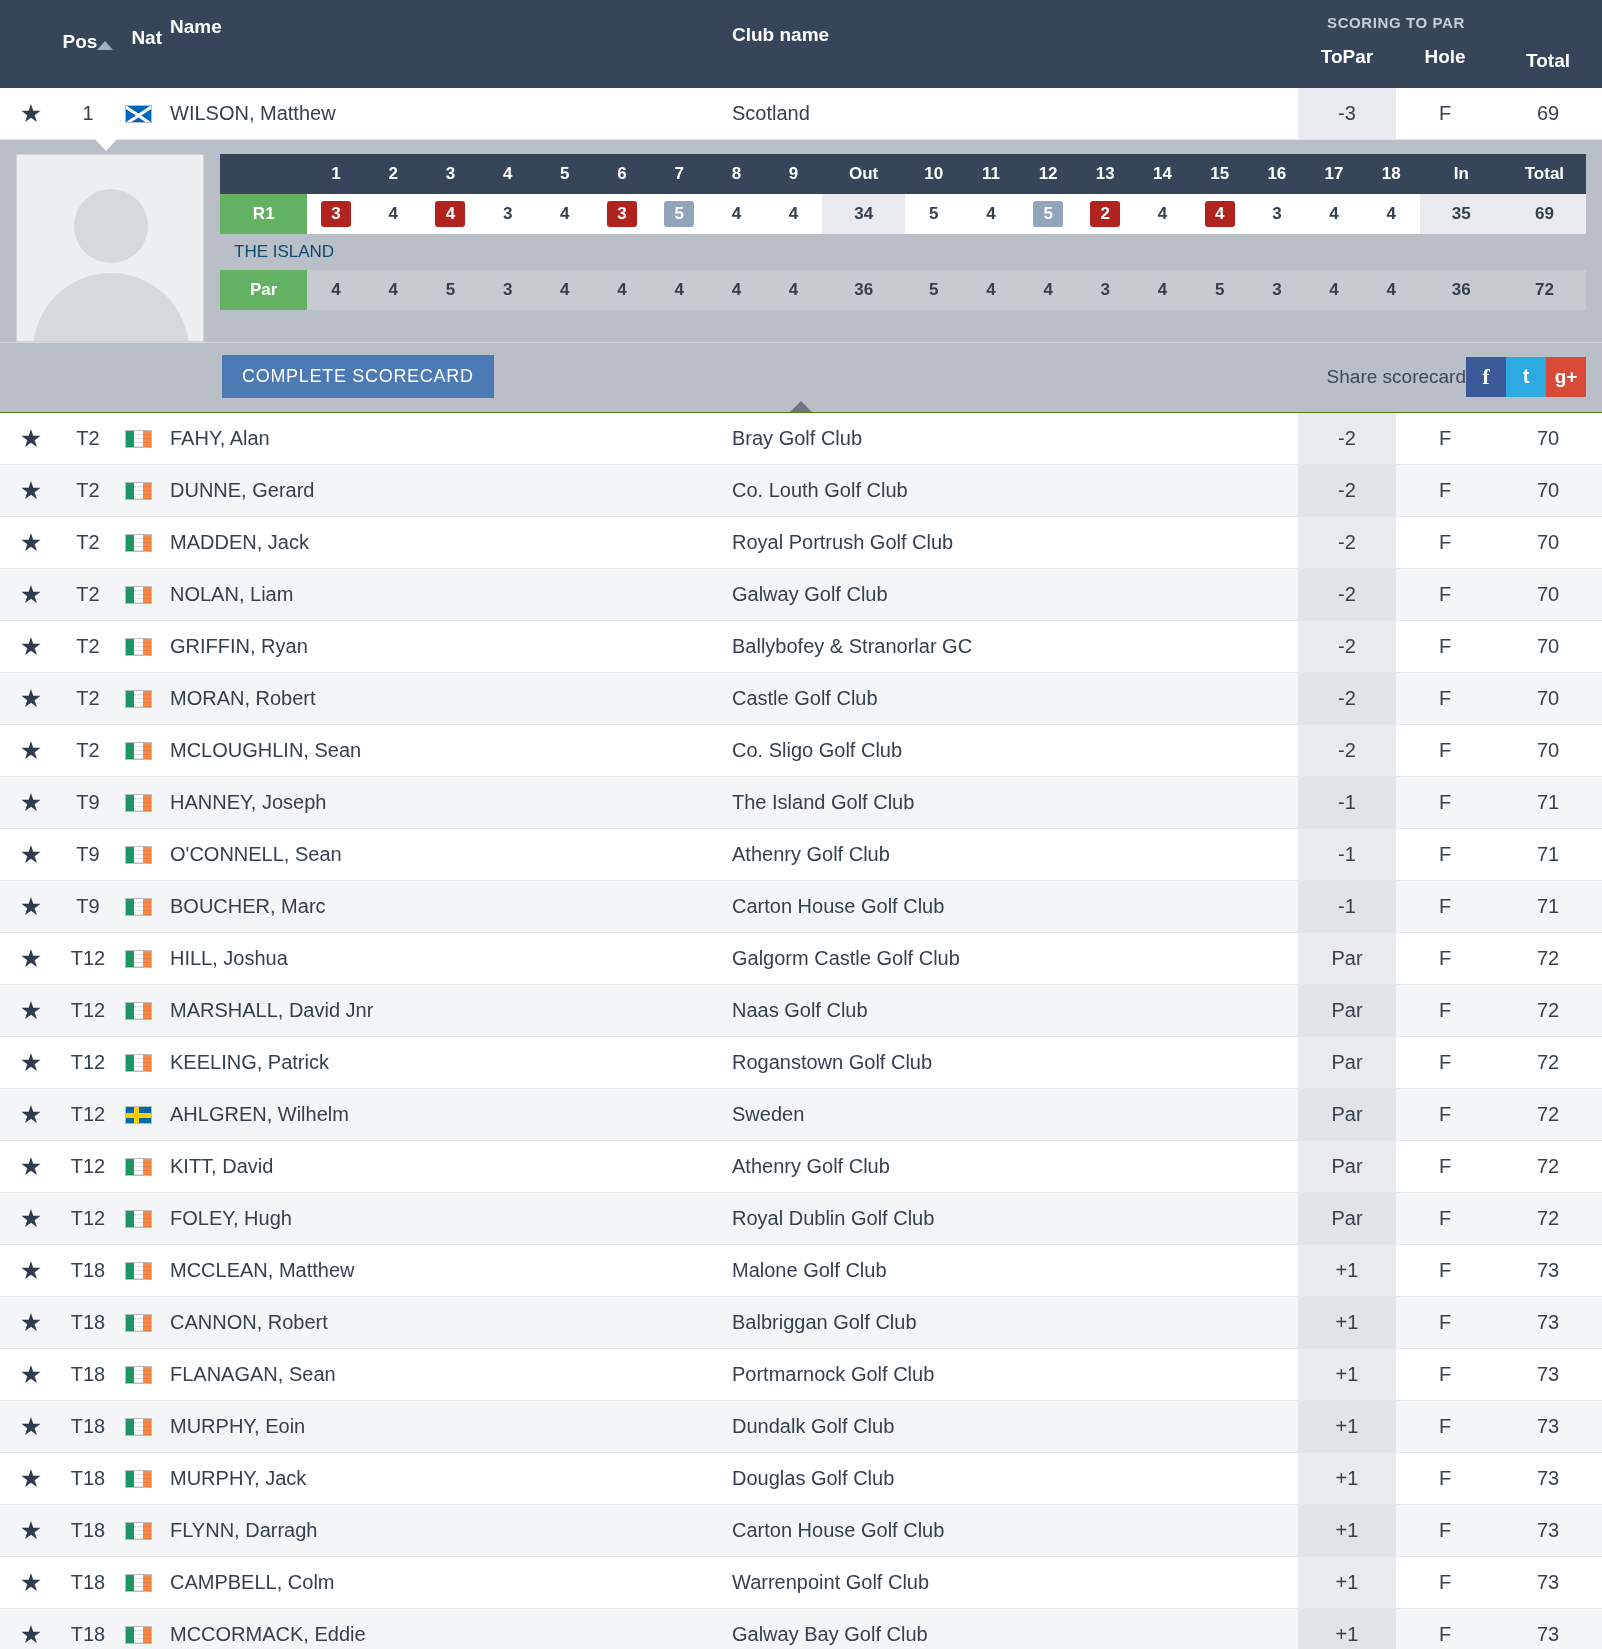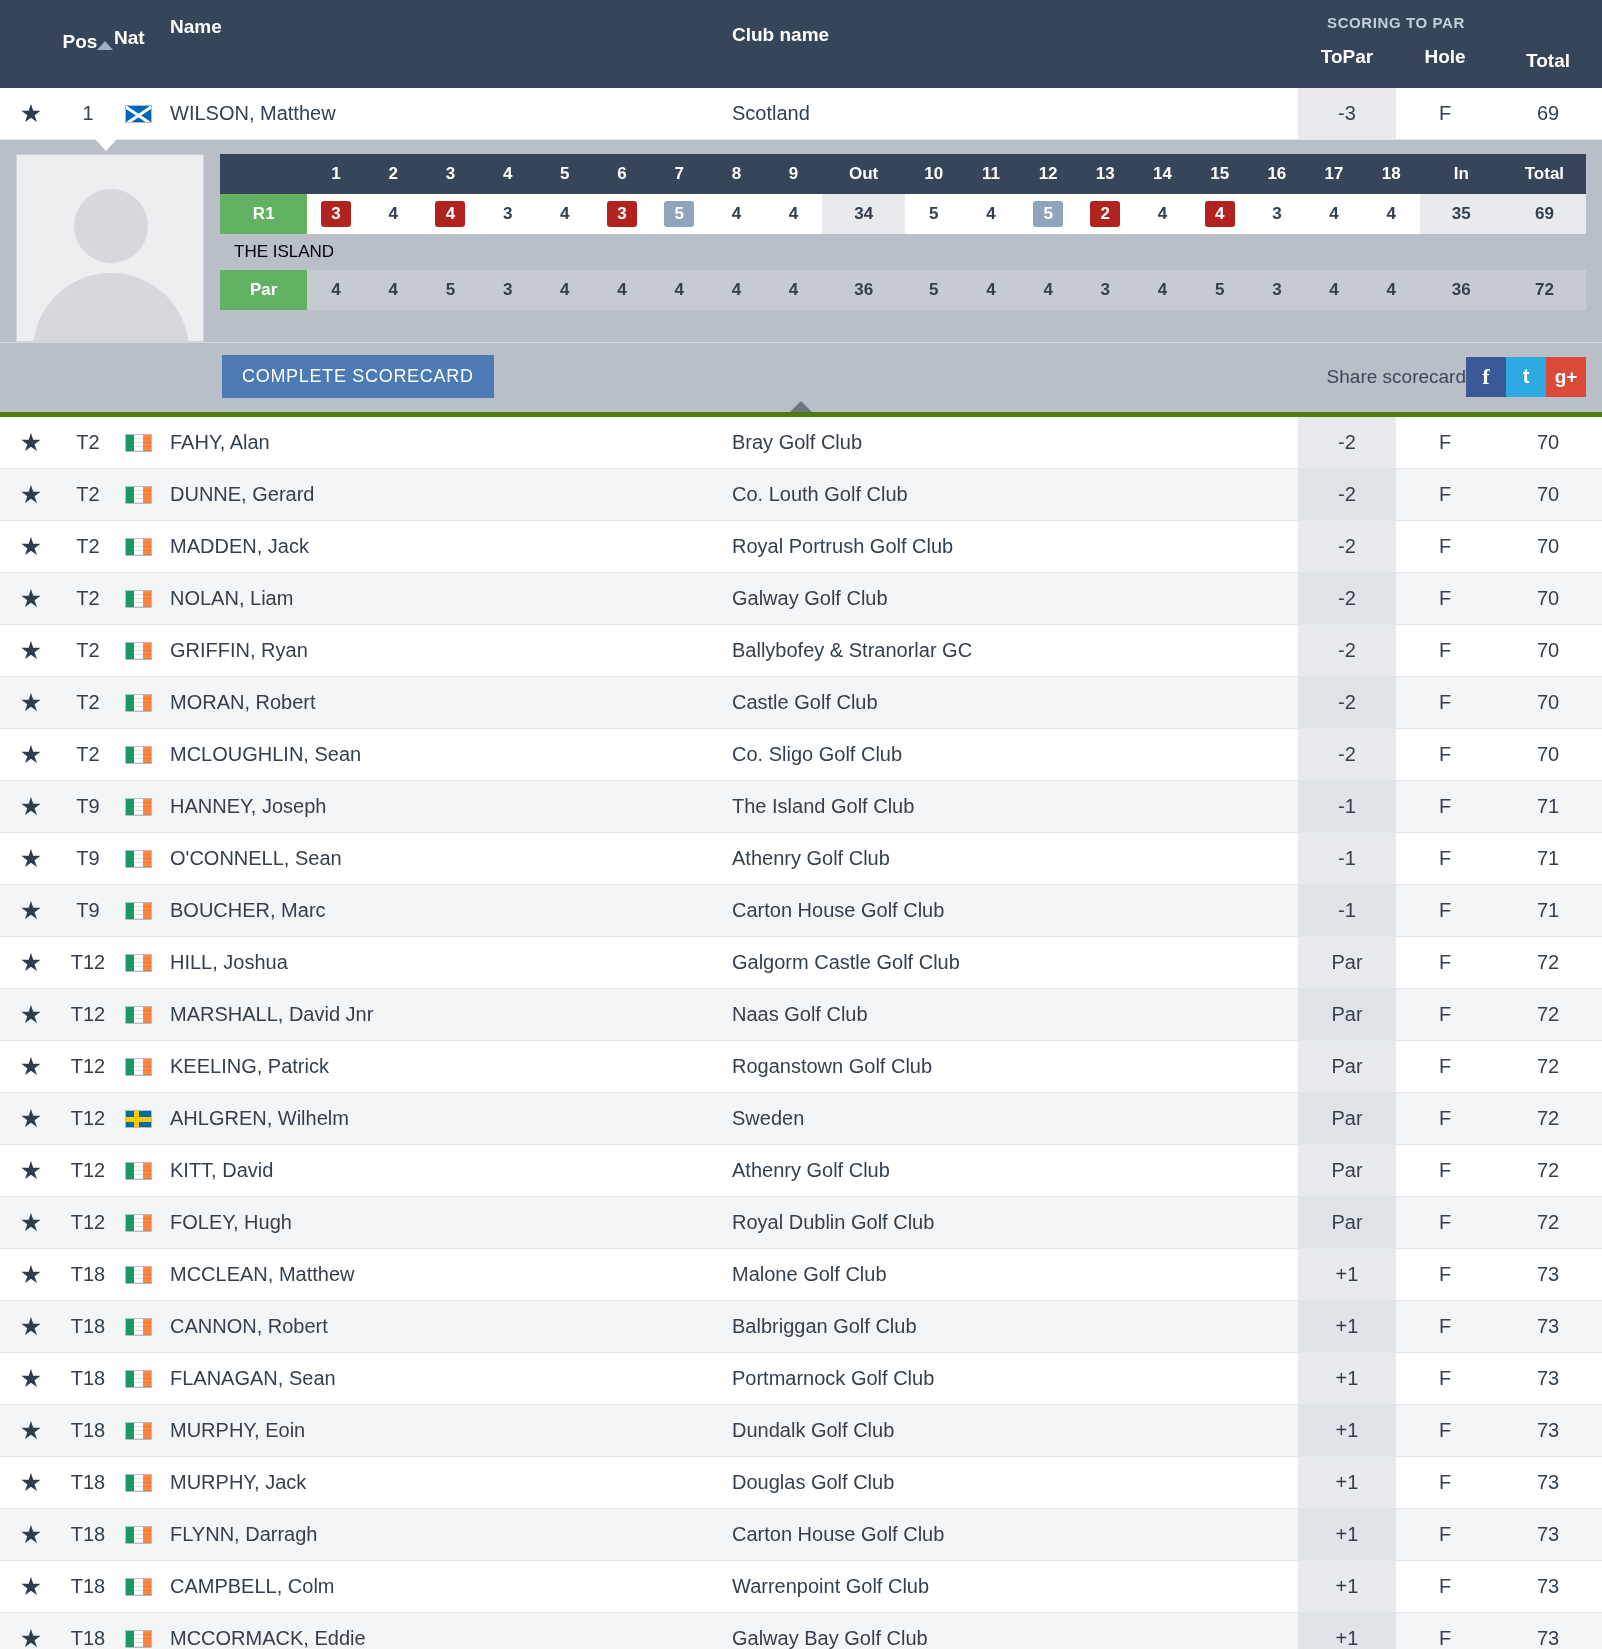--- a/index.html
+++ b/index.html
@@ -33,21 +33,21 @@
   }
   .h-pos .caret {
     width: 0; height: 0;
     border-left: 8px solid transparent;
     border-right: 8px solid transparent;
     border-bottom: 9px solid #9fb0c4;
     margin-top: 6px;
   }
   .h-nat {
     width: 48px;
-    display: flex; align-items: center; justify-content: flex-start;
+    display: flex; align-items: center; justify-content: flex-end;
     font-size: 19px; font-weight: bold;
     padding-bottom: 12px;
   }
   .h-name {
     flex: 0 0 560px;
     display: flex; align-items: center;
     font-size: 19px; font-weight: bold;
     padding-left: 8px; padding-bottom: 34px;
   }
   .h-club {
@@ -230,41 +230,41 @@
   }
   .par-row td { background: #c6cbd2; }
   .par-row td.sum { background: #c6cbd2; }
   .par-row td.rlabel { background: #63b263; color: #ffffff; }
   .course-row td {
     background: #b9bfc7;
     text-align: left;
     padding-left: 14px;
     font-weight: normal;
     height: 36px;
-    color: #000000;
+    color: #0c4a6e;
     font-size: 17px;
   }
   .badge {
     display: inline-block;
     min-width: 30px;
     padding: 3px 0;
     border-radius: 3px;
     color: #ffffff;
     font-weight: bold;
   }
   .badge.birdie { background: #b1231f; }
   .badge.eagle  { background: #b1231f; }
   .badge.bogey  { background: #90a4bb; }
   .panel-foot {
     display: flex;
     align-items: center;
     padding: 12px 16px 14px 16px;
     background: #b9bfc7;
     position: relative;
-    border-bottom: 5px solid #4d7c0f;
+    border-bottom: 1px solid #4d7c0f;
   }
   .btn-complete {
     background: #4c7ab5;
     color: #ffffff;
     border: none;
     font-size: 18px;
     letter-spacing: .7px;
     padding: 11px 20px;
     cursor: pointer;
     margin-left: 206px;

